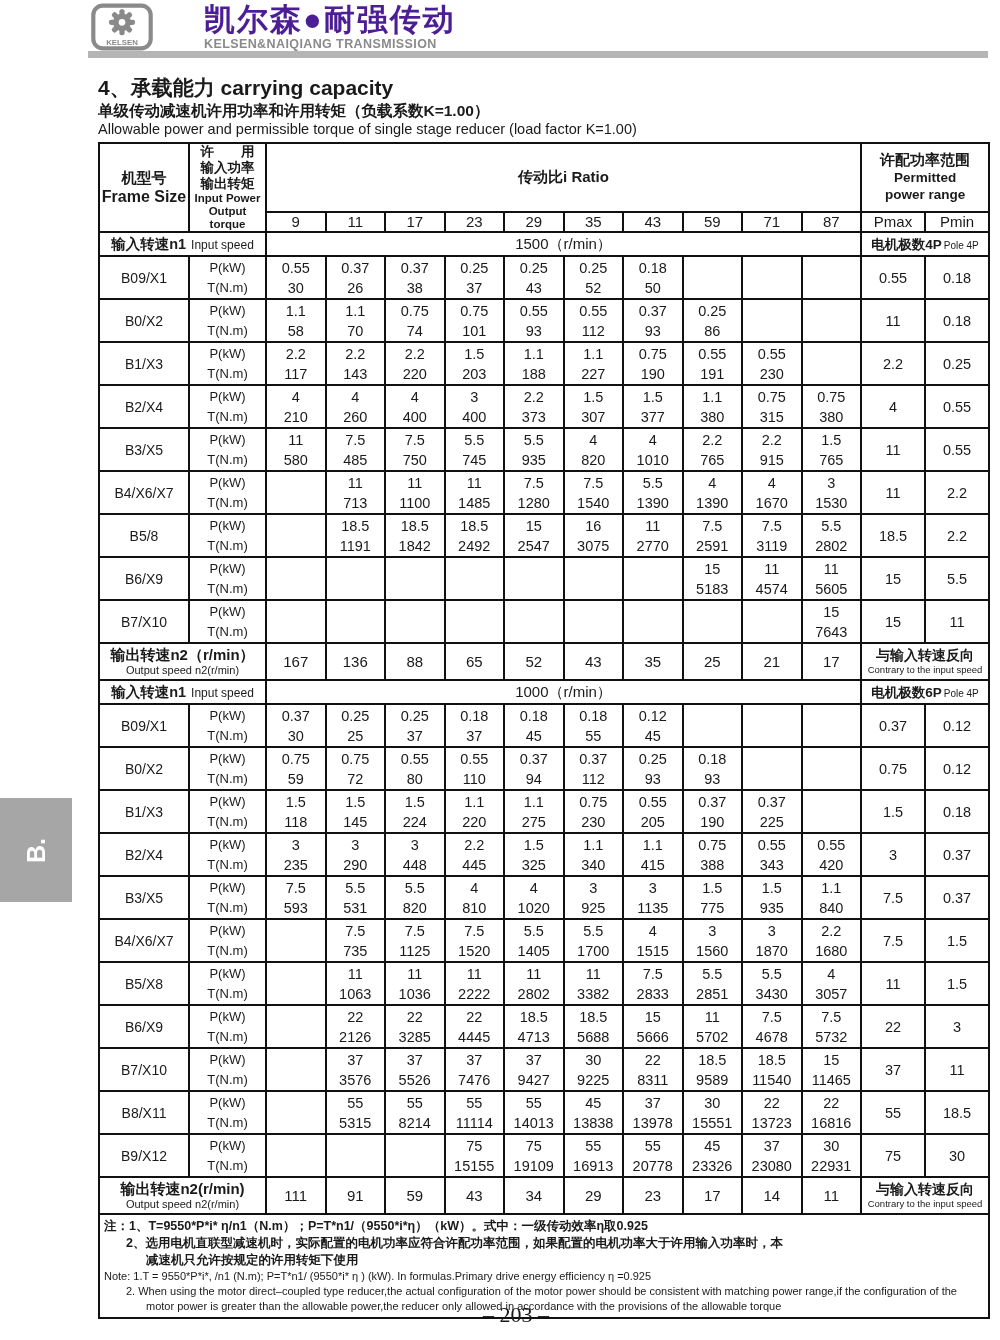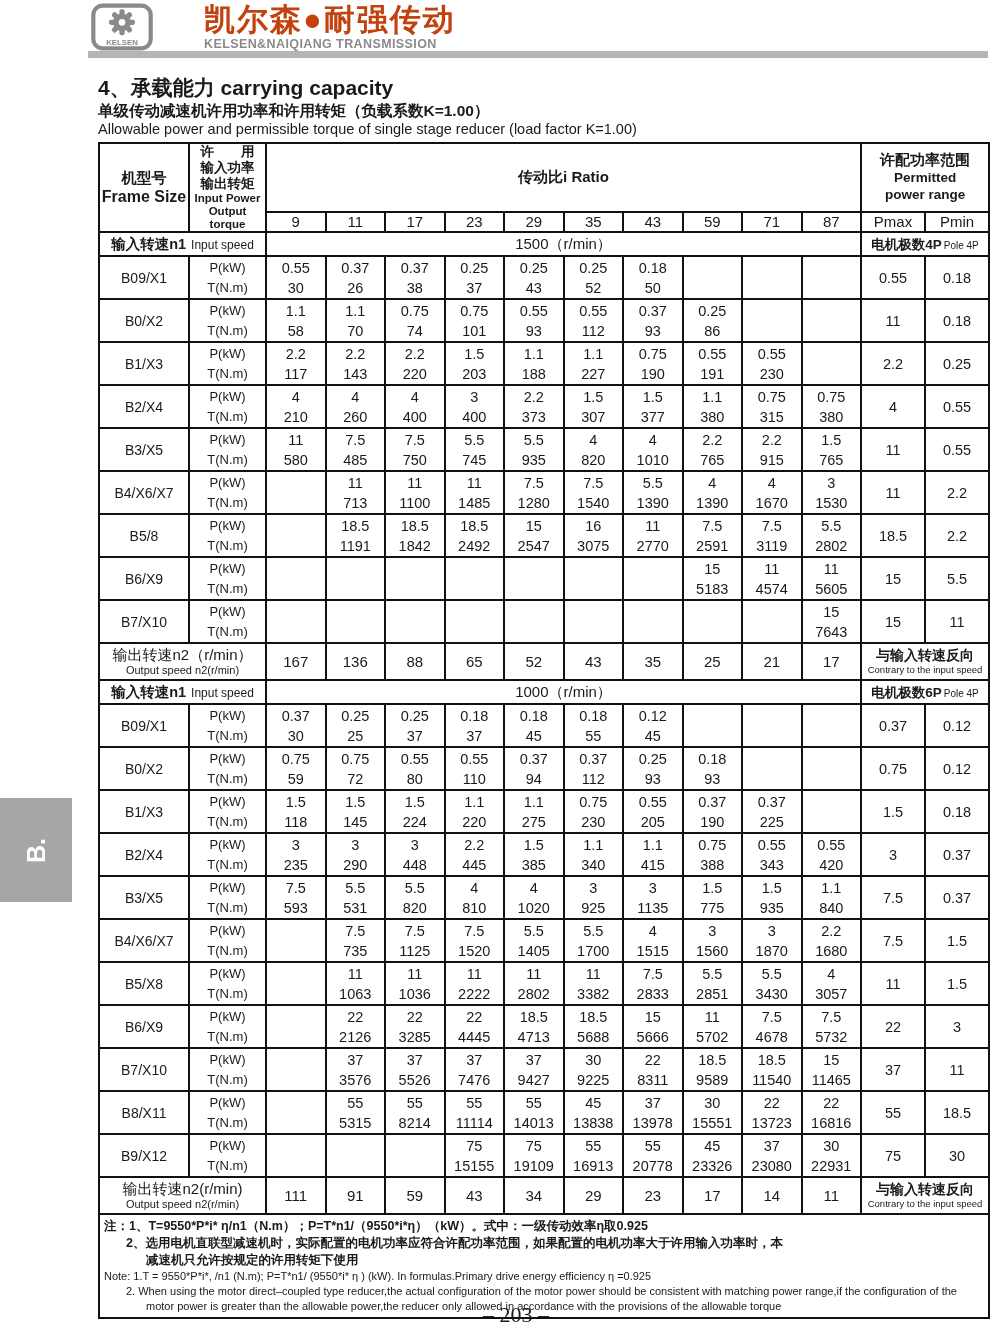--- a/index.html
+++ b/index.html
@@ -1,21 +1,21 @@
 <!DOCTYPE html>
 <html><head>
 <meta charset="utf-8">
 <style>
   html,body{margin:0;padding:0;background:#e8e8e8;}
   .page{position:relative;width:1000px;height:1340px;background:#ffffff;margin:0 auto;
         font-family:"Liberation Sans","DejaVu Sans",sans-serif;color:#1a1a1a;overflow:hidden;}
   
   .logo{position:absolute;left:87px;top:3px;width:70px;height:48px;}
   .brand{position:absolute;left:204px;top:4px;line-height:1;}
-  .brand-cn{font-size:31px;font-weight:bold;color:#c2410c;letter-spacing:2px;}
+  .brand-cn{font-size:31px;font-weight:bold;color:#4c1d95;letter-spacing:2px;}
   .brand-en{font-size:12.5px;font-weight:bold;color:#8a8a8a;letter-spacing:.4px;margin-top:3px;}
   .rule{position:absolute;left:88px;top:51px;width:900px;height:7px;background:#b5b5b5;}
   
   .heading{position:absolute;left:98px;top:74px;font-size:21px;font-weight:bold;}
   .subtitle-cn{position:absolute;left:98px;top:101px;font-size:15.5px;font-weight:bold;}
   .subtitle-en{position:absolute;left:98px;top:121px;font-size:14.5px;}
   
   table{position:absolute;left:98px;top:142px;width:890px;border-collapse:collapse;table-layout:fixed;}
   th,td{border:2px solid #111;padding:0;text-align:center;vertical-align:middle;overflow:hidden;}
   thead tr.h1{height:68px;} thead tr.h2{height:20px;}
@@ -31,21 +31,21 @@
   .sec-label .en{font-size:12px;margin-left:5px;}
   .sec-speed{font-size:15px;}
   .sec-pole .cn{font-size:13.5px;font-weight:bold;}
   .sec-pole .en{font-size:10px;margin-left:2px;}
   tr.data-row{height:43px;}
   .frame-cell{font-size:14px;}
   .pt-cell div{font-size:13px;line-height:20px;}
   .vcell div{font-size:14.5px;line-height:20px;height:20px;}
   .lim-cell{font-size:14.5px;}
   tr.output-row{height:37px;}
-  .out-label .out-cn{font-size:15px;font-weight:normal;line-height:18px;}
+  .out-label .out-cn{font-size:15px;font-weight:bold;line-height:18px;}
   .out-label .out-en{font-size:11px;line-height:13px;}
   .out-val{font-size:15px;}
   .out-rev .rev-cn{font-size:14px;font-weight:bold;line-height:17px;}
   .out-rev .rev-en{font-size:9.5px;line-height:12px;}
   tr.notes-row{height:92px;}
   .notes-cell{text-align:left;vertical-align:top;padding:3px 4px;margin-left:39px;}
   .note-line{white-space:nowrap;}
   .note-line.cn{font-size:12.5px;font-weight:bold;line-height:17px;}
   .note-line.en{font-size:11px;line-height:15px;}
   .i1{padding-left:22px;} .i2{padding-left:42px;}
@@ -774,21 +774,21 @@
           <td class="vcell">
             <div class="pv">3</div>
             <div class="tv">448</div>
           </td>
           <td class="vcell">
             <div class="pv">2.2</div>
             <div class="tv">445</div>
           </td>
           <td class="vcell">
             <div class="pv">1.5</div>
-            <div class="tv">385</div>
+            <div class="tv">325</div>
           </td>
           <td class="vcell">
             <div class="pv">1.1</div>
             <div class="tv">340</div>
           </td>
           <td class="vcell">
             <div class="pv">1.1</div>
             <div class="tv">415</div>
           </td>
           <td class="vcell">

